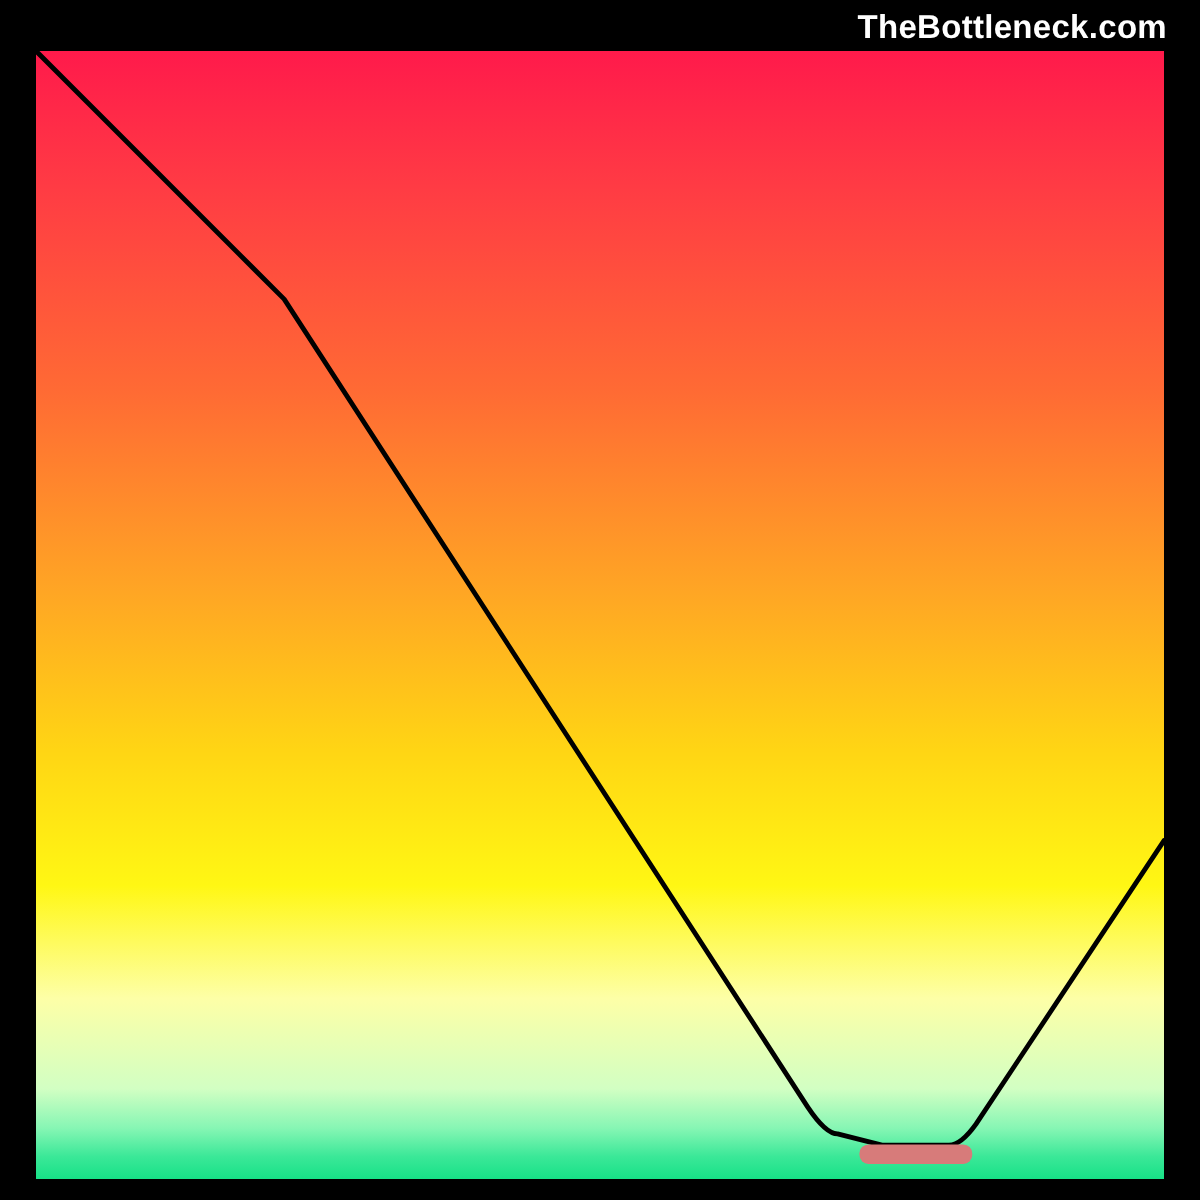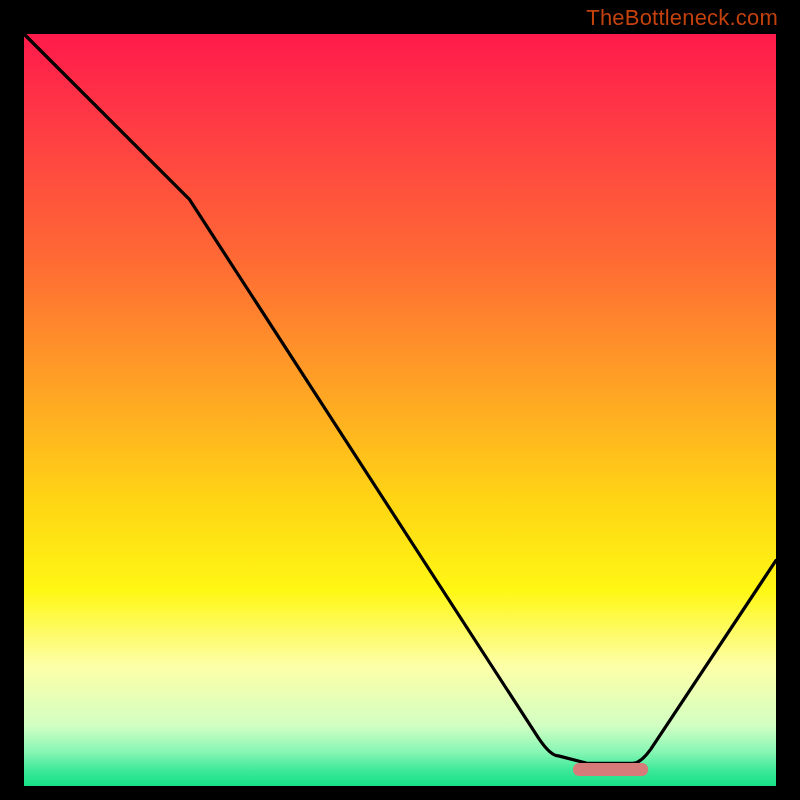--- a/index.html
+++ b/index.html
@@ -17,22 +17,22 @@
     width: 760px;
     height: 760px;
     box-sizing: border-box;
   }
   .watermark {
     position: absolute;
     top: 5px;
     right: 22px;
     font-family: Arial, Helvetica, sans-serif;
     font-size: 22px;
-    font-weight: normal;
-    color: #c2410c;
+    font-weight: bold;
+    color: #ffffff;
     letter-spacing: 0.2px;
   }
   svg { display: block; }
 </style>
 </head>
 <body>
 
 <div class="watermark">TheBottleneck.com</div>
 
 <div class="frame">

